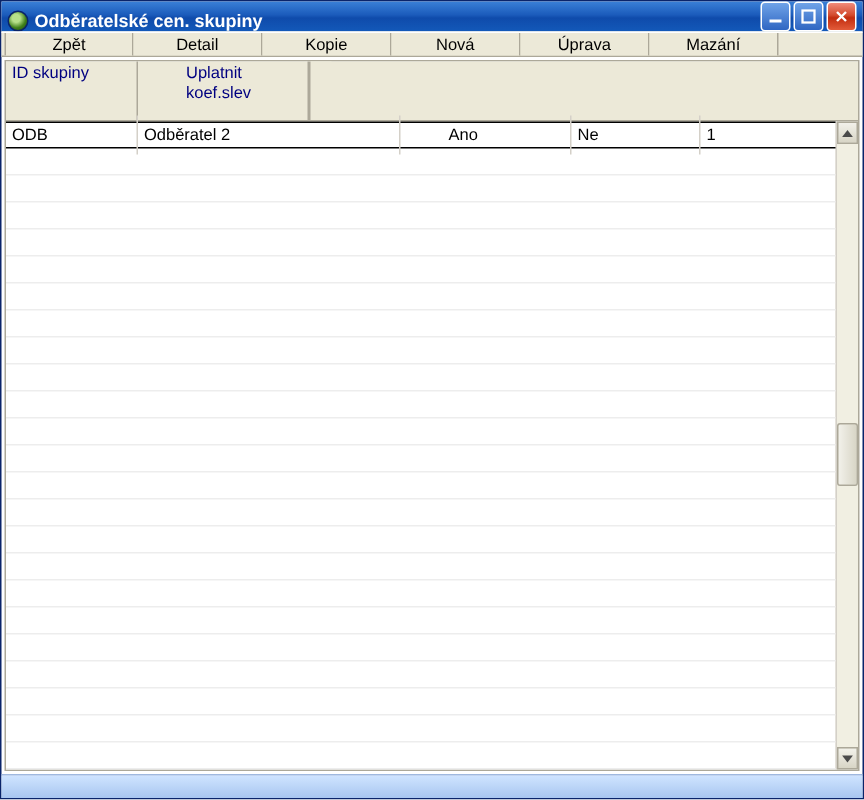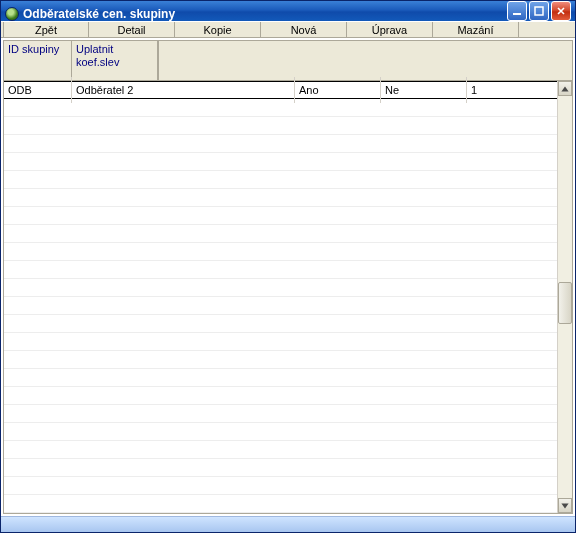--- a/index.html
+++ b/index.html
@@ -94,23 +94,23 @@
     height: 40px;
   }
   .header-cell {
     border-right: 1px solid #aca899;
     padding: 2px 4px;
     display: flex;
     align-items: flex-start;
     font-size: 11px;
     line-height: 1.15;
   }
-  .col0 { width: 68px; }
+  .col0 { width: 88px; }
   .col1 { flex: 1; }
-  .col2 { width: 86px; }
+  .col2 { width: 86px; margin-left: 28px; }
   .col3 { width: 86px; }
   .col4 { width: 90px; border-right: none; }
   .scroll-head { width: 15px; background: #ece9d8; border-left: 1px solid #aca899; }
 
   .grid-body {
     flex: 1;
     display: flex;
     position: relative;
   }
   .rows {

